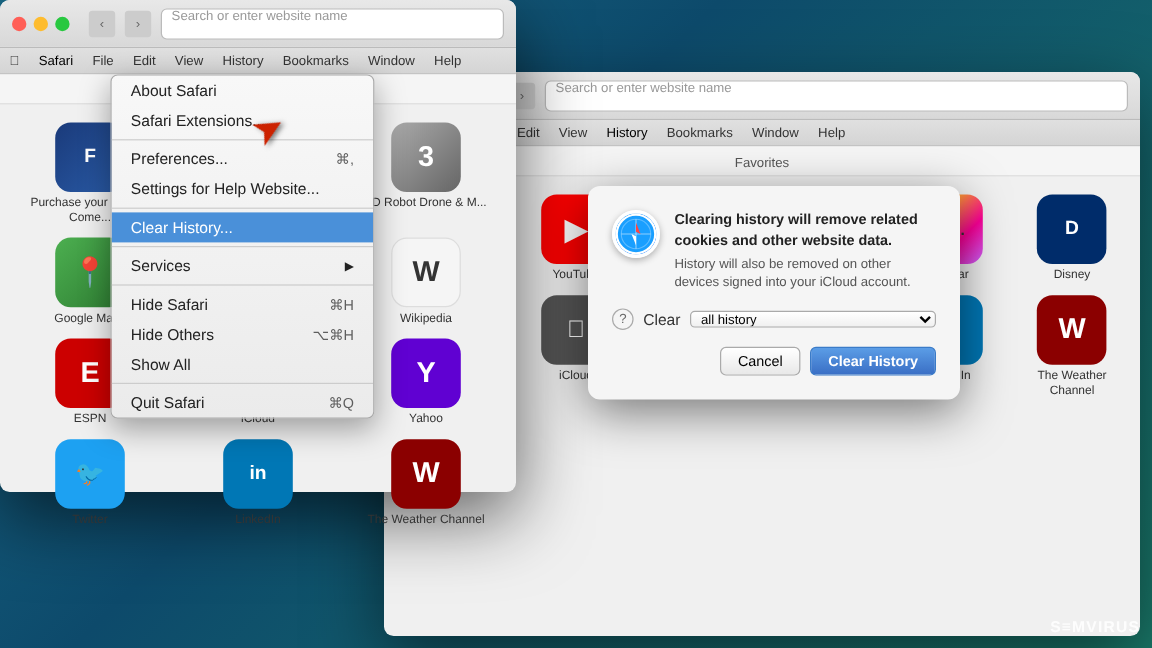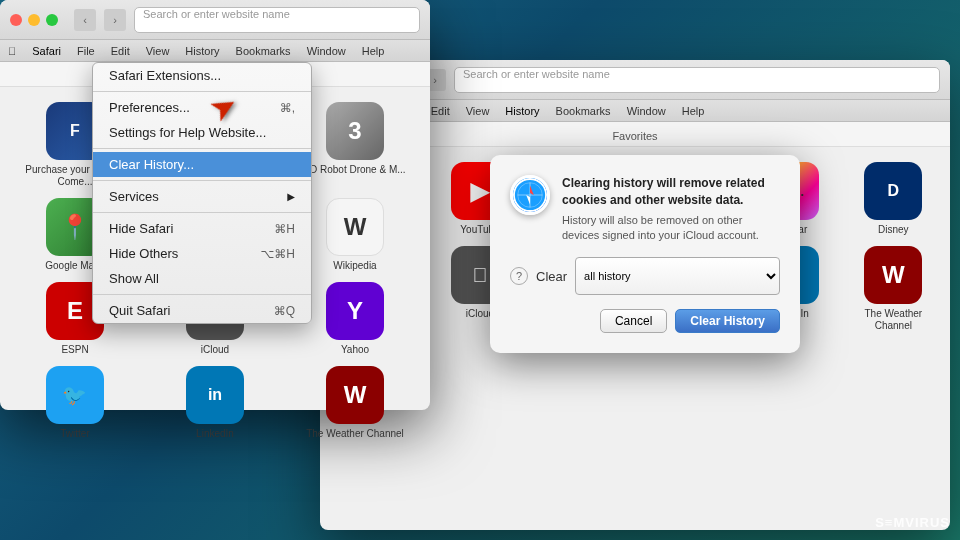--- a/index.html
+++ b/index.html
@@ -232,21 +232,21 @@
     .dialog-label {
       font-size: 13px;
       color: #333;
     }
     .dialog-select-wrap {
       flex: 1;
       position: relative;
     }
     .dialog-select-wrap select {
       width: 100%;
-      height: 38px;
+      height: 14px;
       border-radius: 4px;
       border: 1px solid #aaa;
       background: linear-gradient(to bottom, #fff, #f0f0f0);
       font-size: 11px;
       padding: 0 4px;
     }
     .dialog-help {
       width: 18px; height: 18px;
       border-radius: 50%;
       border: 1.5px solid #aaa;
@@ -482,20 +482,23 @@
     </div>
     <div class="favicon-item">
       <div class="favicon-icon ic-weather">W</div>
       <div class="favicon-label">The Weather Channel</div>
     </div>
   </div>
 </div>
 
 <div class="dropdown-menu">
   <div class="menu-item">
+    <span>About Safari</span>
+  </div>
+  <div class="menu-item">
     <span>Safari Extensions...</span>
   </div>
   <div class="menu-separator"></div>
   <div class="menu-item">
     <span>Preferences...</span>
     <span class="menu-shortcut">⌘,</span>
   </div>
   <div class="menu-item">
     <span>Settings for Help Website...</span>
   </div>

